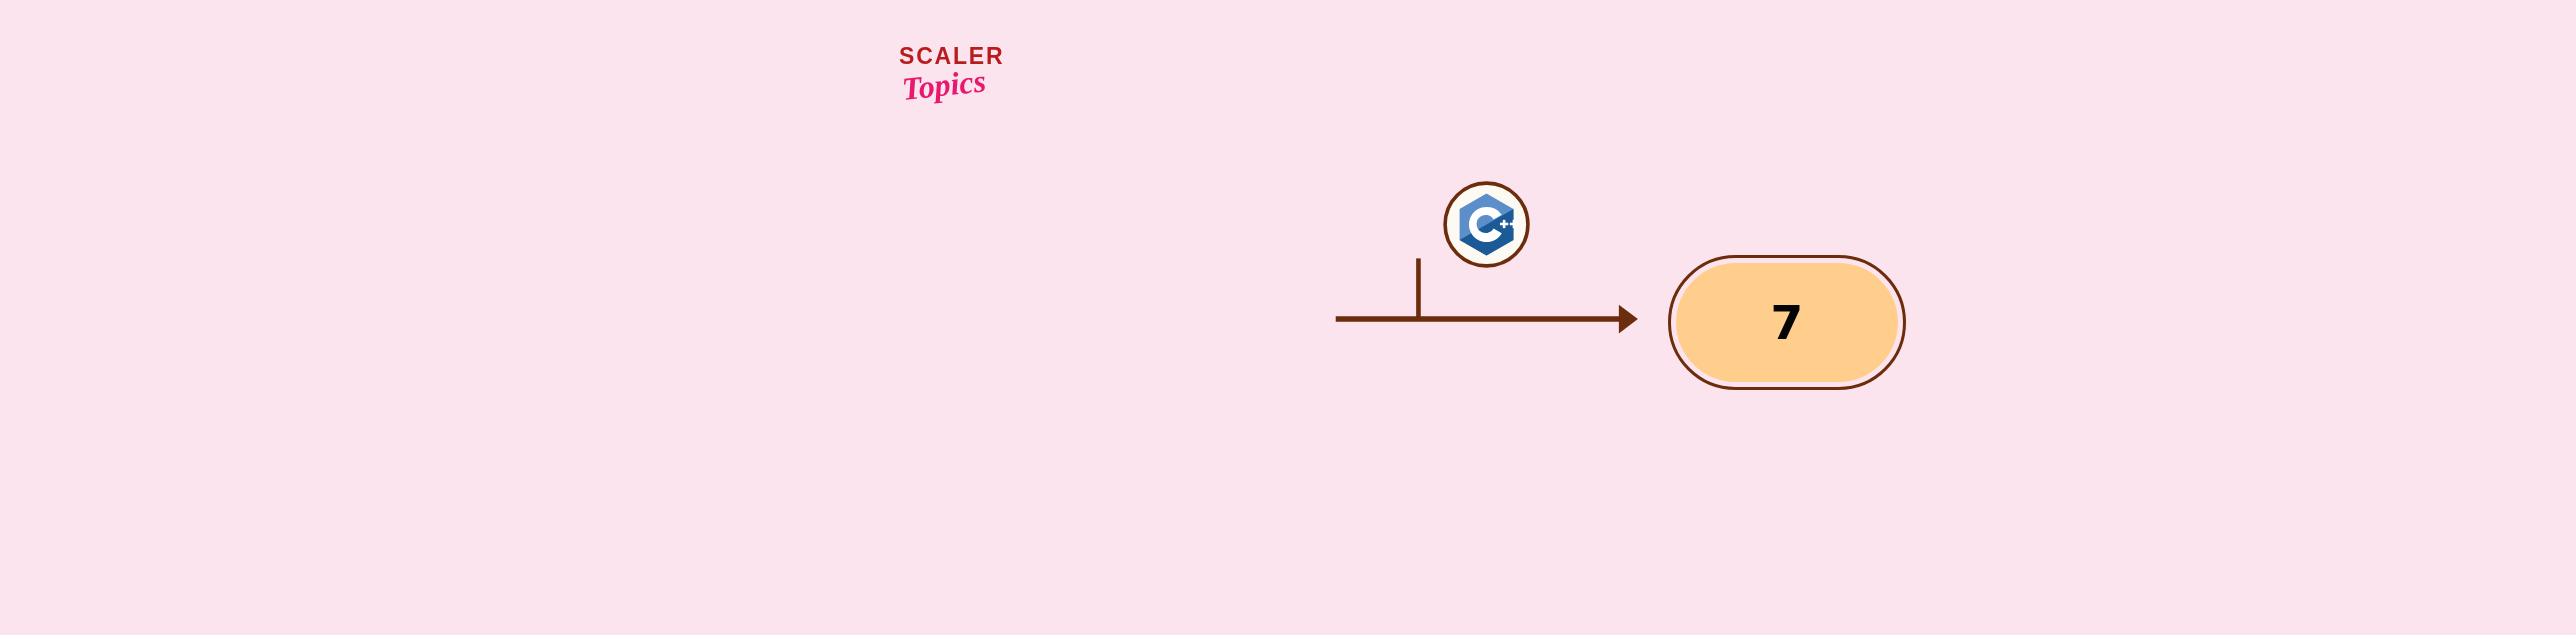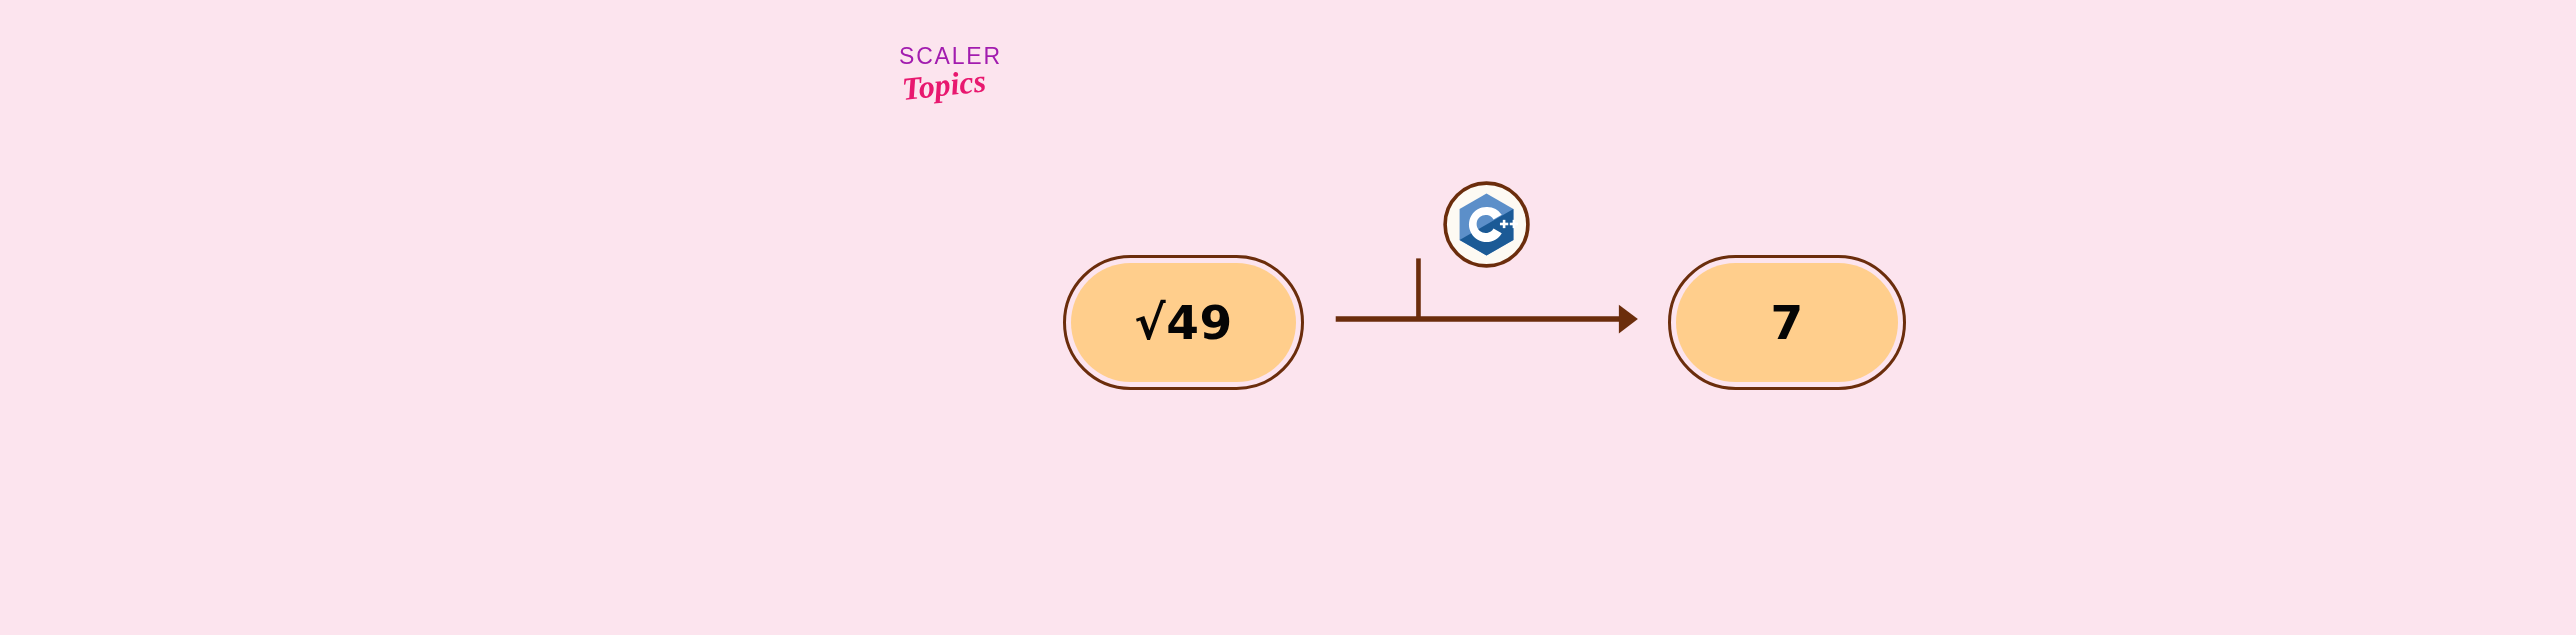--- a/index.html
+++ b/index.html
@@ -22,24 +22,24 @@
   #brand {
     position: absolute;
     left: 899px;
     top: 45px;
     width: 134px;
     height: 88px;
     user-select: none;
   }
   #brand-scaler {
     font-family: "Liberation Sans", sans-serif;
-    font-weight: 400;
+    font-weight: 700;
     font-size: 23px;
     letter-spacing: 1.8px;
-    color: #a21caf;
+    color: #b91c1c;
     line-height: 1;
     white-space: nowrap;
   }
   #brand-topics {
     font-family: "Liberation Serif", serif;
     font-style: italic;
     font-weight: 700;
     font-size: 32px;
     color: #E8186F;
     line-height: 1;
@@ -116,25 +116,20 @@
 </head>
 <body>
 
 <div id="canvas">
 
   <div id="brand">
     <div id="brand-scaler">SCALER</div>
     <div id="brand-topics">Topics</div>
   </div>
 
-  <div class="node" id="node-input">
-    <div class="node-inner">
-      <span class="node-label">√49</span>
-    </div>
-  </div>
 
   <svg id="connector" viewBox="0 0 680 360">
 
     <line x1="193" y1="290" x2="193" y2="172" stroke="#6B2D0C" stroke-width="9"></line>
 
     <line x1="32" y1="290" x2="585" y2="290" stroke="#6B2D0C" stroke-width="11"></line>
 
     <polygon points="583,262 583,318 620,290" fill="#6B2D0C"></polygon>
   </svg>
 

